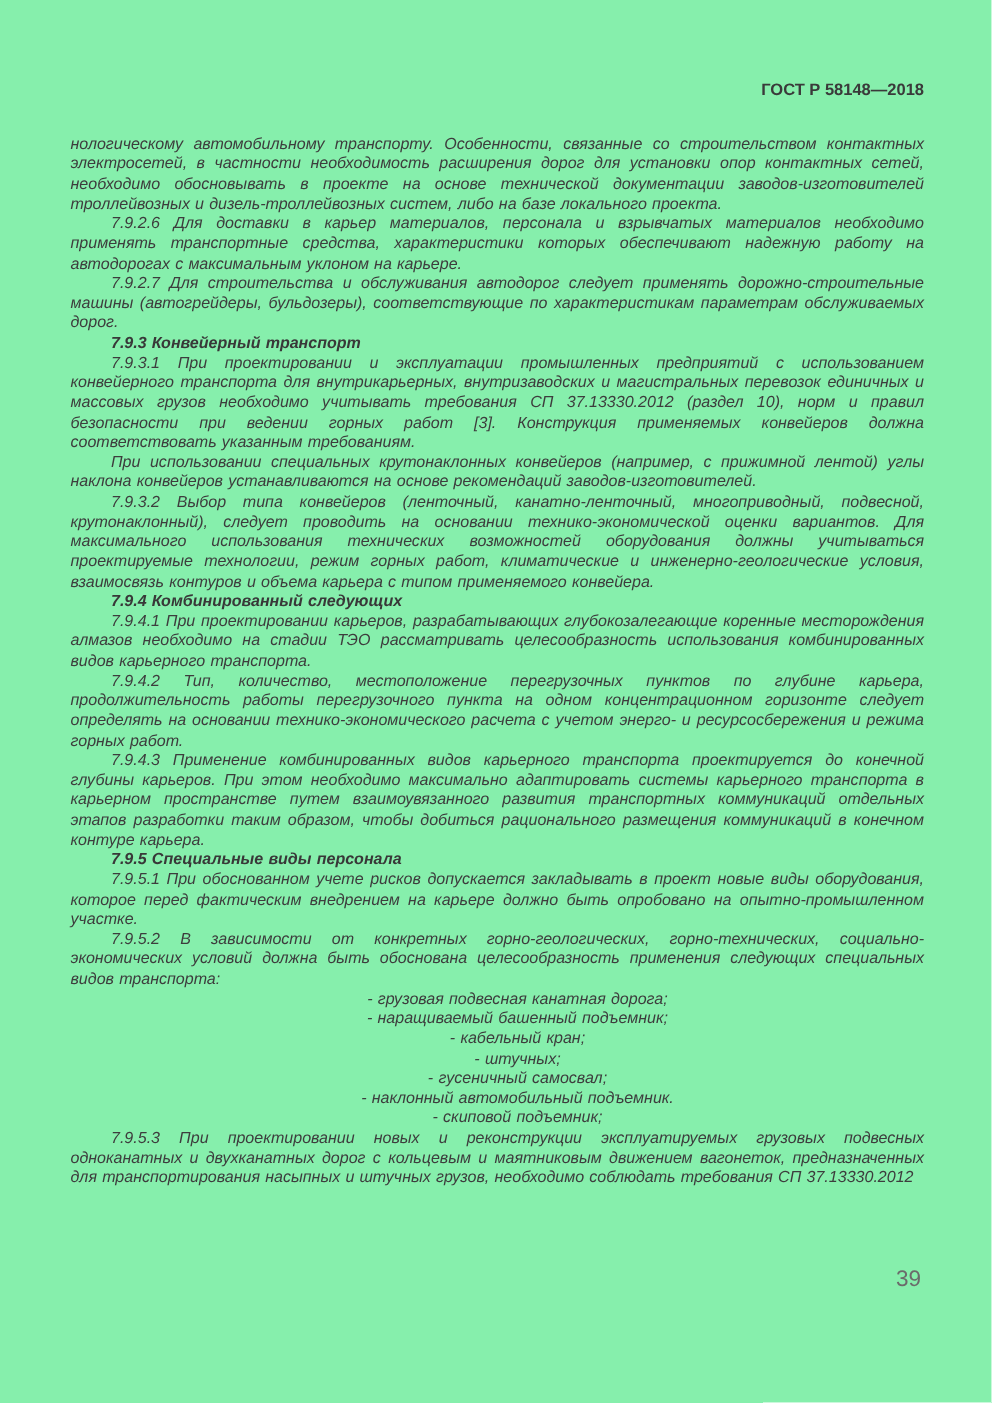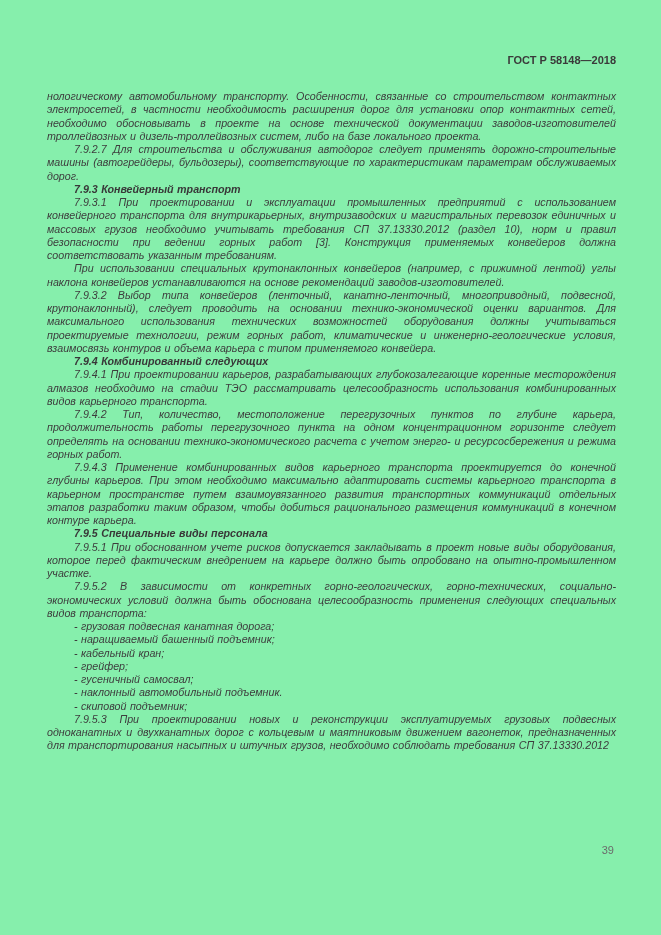--- a/index.html
+++ b/index.html
@@ -43,60 +43,61 @@
   }
   .doc-body p.continuation {
     text-indent: 0;
   }
   .doc-body p.heading {
     font-weight: bold;
     text-align: left;
     color: #383838;
   }
   .doc-body p.list {
-    text-align: left;
+    text-align: center;
   }
   .doc-footer {
     position: absolute;
     top: 844px;
     left: 47px;
     right: 47px;
     text-align: right;
-    font-size: 11px;
+    font-size: 15px;
     color: #6b6b6b;
   }
 </style>
 </head>
 <body>
 
 <div class="page">
 
   <div class="doc-header">
     <span>ГОСТ Р 58148—2018</span>
   </div>
 
   <div class="doc-body" id="doc-body">
 
   <p class="continuation">нологическому автомобильному транспорту. Особенности, связанные со строительством контактных электросетей, в частности необходимость расширения дорог для установки опор контактных сетей, необходимо обосновывать в проекте на основе технической документации заводов-изготовителей троллейвозных и дизель-троллейвозных систем, либо на базе локального проекта.</p>
+      <p class="body">7.9.2.6 Для доставки в карьер материалов, персонала и взрывчатых материалов необходимо применять транспортные средства, характеристики которых обеспечивают надежную работу на автодорогах с максимальным уклоном на карьере.</p>
       <p class="body">7.9.2.7 Для строительства и обслуживания автодорог следует применять дорожно-строительные машины (автогрейдеры, бульдозеры), соответствующие по характеристикам параметрам обслуживаемых дорог.</p>
       <p class="heading">7.9.3 Конвейерный транспорт</p>
       <p class="body">7.9.3.1 При проектировании и эксплуатации промышленных предприятий с использованием конвейерного транспорта для внутрикарьерных, внутризаводских и магистральных перевозок единичных и массовых грузов необходимо учитывать требования СП 37.13330.2012 (раздел 10), норм и правил безопасности при ведении горных работ [3]. Конструкция применяемых конвейеров должна соответствовать указанным требованиям.</p>
       <p class="body">При использовании специальных крутонаклонных конвейеров (например, с прижимной лентой) углы наклона конвейеров устанавливаются на основе рекомендаций заводов-изготовителей.</p>
       <p class="body">7.9.3.2 Выбор типа конвейеров (ленточный, канатно-ленточный, многоприводный, подвесной, крутонаклонный), следует проводить на основании технико-экономической оценки вариантов. Для максимального использования технических возможностей оборудования должны учитываться проектируемые технологии, режим горных работ, климатические и инженерно-геологические условия, взаимосвязь контуров и объема карьера с типом применяемого конвейера.</p>
       <p class="heading">7.9.4 Комбинированный следующих</p>
       <p class="body">7.9.4.1 При проектировании карьеров, разрабатывающих глубокозалегающие коренные месторождения алмазов необходимо на стадии ТЭО рассматривать целесообразность использования комбинированных видов карьерного транспорта.</p>
       <p class="body">7.9.4.2 Тип, количество, местоположение перегрузочных пунктов по глубине карьера, продолжительность работы перегрузочного пункта на одном концентрационном горизонте следует определять на основании технико-экономического расчета с учетом энерго- и ресурсосбережения и режима горных работ.</p>
       <p class="body">7.9.4.3 Применение комбинированных видов карьерного транспорта проектируется до конечной глубины карьеров. При этом необходимо максимально адаптировать системы карьерного транспорта в карьерном пространстве путем взаимоувязанного развития транспортных коммуникаций отдельных этапов разработки таким образом, чтобы добиться рационального размещения коммуникаций в конечном контуре карьера.</p>
       <p class="heading">7.9.5 Специальные виды персонала</p>
       <p class="body">7.9.5.1 При обоснованном учете рисков допускается закладывать в проект новые виды оборудования, которое перед фактическим внедрением на карьере должно быть опробовано на опытно-промышленном участке.</p>
       <p class="body">7.9.5.2 В зависимости от конкретных горно-геологических, горно-технических, социально-экономических условий должна быть обоснована целесообразность применения следующих специальных видов транспорта:</p>
       <p class="list">- грузовая подвесная канатная дорога;</p>
       <p class="list">- наращиваемый башенный подъемник;</p>
       <p class="list">- кабельный кран;</p>
-      <p class="list">- грейфер;</p>
+      <p class="list">- штучных;</p>
       <p class="list">- гусеничный самосвал;</p>
       <p class="list">- наклонный автомобильный подъемник.</p>
       <p class="list">- скиповой подъемник;</p>
       <p class="body">7.9.5.3 При проектировании новых и реконструкции эксплуатируемых грузовых подвесных одноканатных и двухканатных дорог с кольцевым и маятниковым движением вагонеток, предназначенных для транспортирования насыпных и штучных грузов, необходимо соблюдать требования СП 37.13330.2012</p>
     </div>
 
   <div class="doc-footer">
     <span>39</span>
   </div>
 

